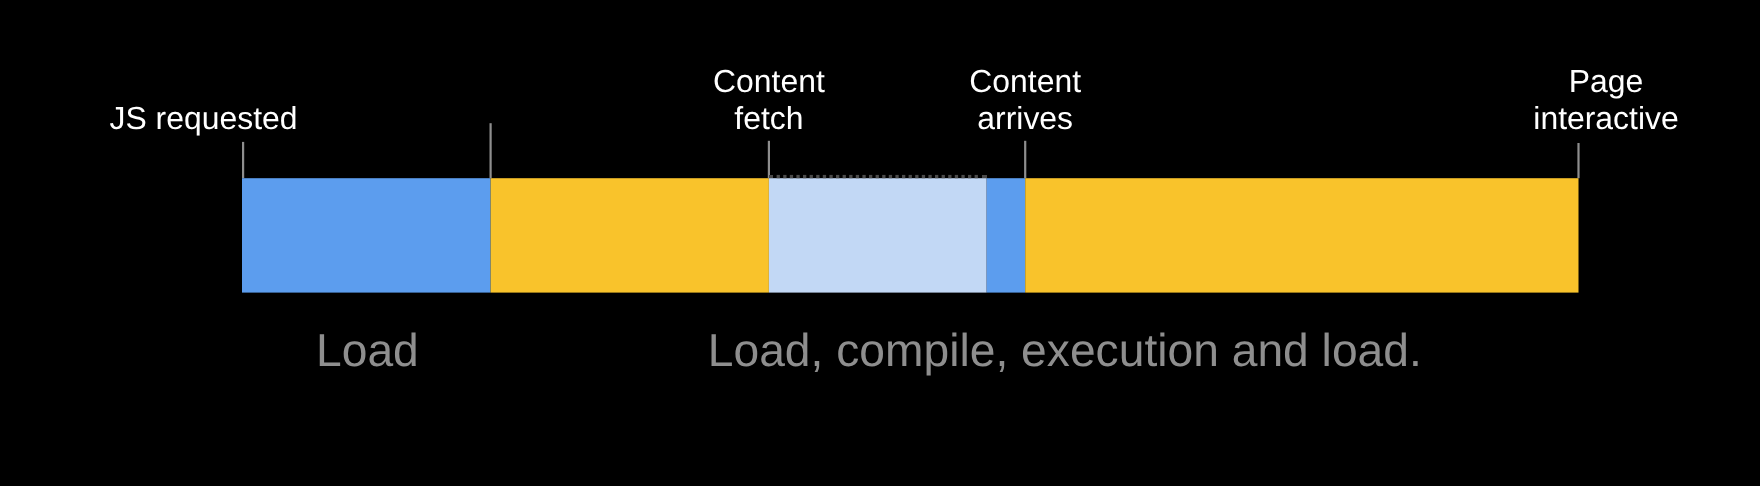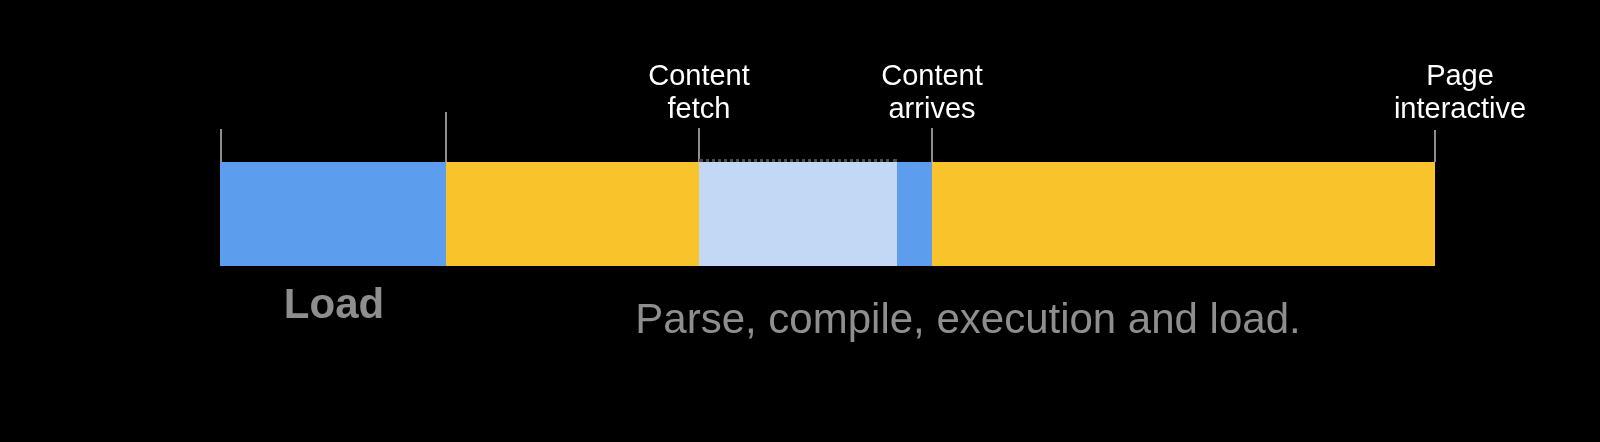--- a/index.html
+++ b/index.html
@@ -61,20 +61,21 @@
     line-height: 50px;
     white-space: nowrap;
     text-align: center;
   }
 </style>
 </head>
 <body>
 
 <div class="stage">
 
+  <div class="mlabel" style="left:185px;  top:92px;">JS requested</div>
   <div class="mlabel" style="left:699px;  top:59px;">Content
 fetch</div>
   <div class="mlabel" style="left:932px;  top:59px;">Content
 arrives</div>
   <div class="mlabel" style="left:1435px; top:59px;margin-left:25px;">Page
 interactive</div>
 
   <div class="tick" style="left:220px;  top:129px; height:33px;"></div>
   <div class="tick" style="left:445px;  top:112px; height:50px;"></div>
   <div class="tick" style="left:698px;  top:128px; height:34px;"></div>
@@ -82,16 +83,16 @@
   <div class="tick" style="left:1434px; top:130px; height:32px;"></div>
 
   <div class="seg seg-blue" style="left:220px; width:226px;"></div>
   <div class="seg seg-yellow" style="left:446px; width:253px;"></div>
   <div class="seg seg-lightblue" style="left:699px; width:198px;"></div>
   <div class="seg seg-blue" style="left:897px; width:35px;"></div>
   <div class="seg seg-yellow" style="left:932px; width:503px;"></div>
 
   <div class="dotted-edge" style="left:699px; width:198px;"></div>
 
-  <div class="plabel" style="left:334px; top:279px;font-weight:bold;">Load</div>
-  <div class="plabel" style="left:968px; top:294px;">Parse, compile, execution and load.</div>
+  <div class="plabel" style="left:334px; top:294px;">Load</div>
+  <div class="plabel" style="left:968px; top:294px;">Load, compile, execution and load.</div>
 
 </div>
 
 </body></html>

